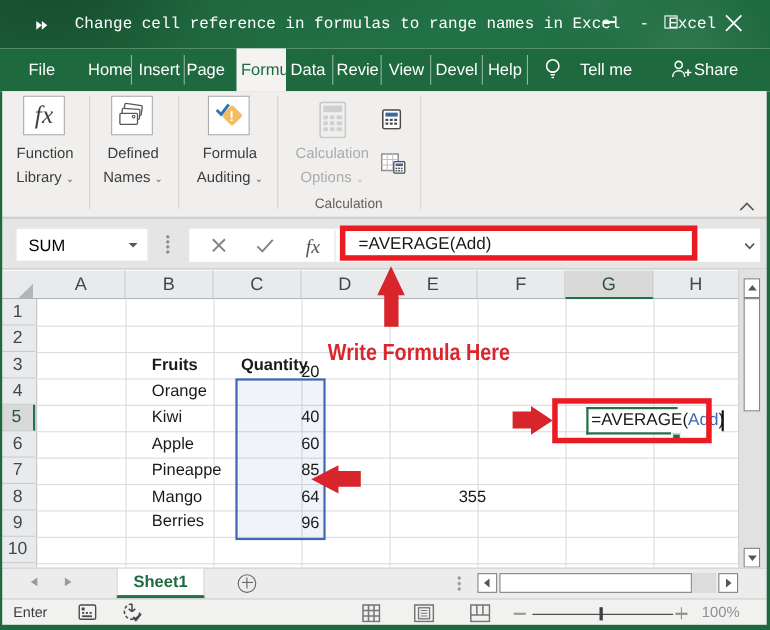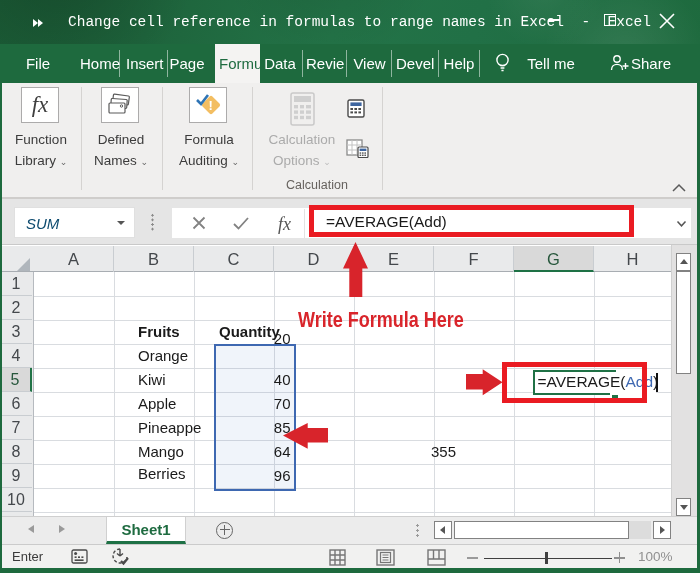--- a/index.html
+++ b/index.html
@@ -178,21 +178,21 @@
     </svg>
     <div class="glab" style="left:286px;top:95px;width:62px;text-align:center;">Calculation</div>
     <div class="rsep" style="left:382px;"></div>
     <svg class="abs" style="left:671px;top:100px;" width="16" height="10" viewBox="0 0 16 10">
         <path d="M2 8 L8 2 L14 8" fill="none" stroke="#5a5a5a" stroke-width="1.5"></path>
       </svg>
   </div>
 
   <div id="fbar" class="abs"></div>
   <div id="namebox" class="abs"></div>
-  <div class="abs" style="left:26px;top:208px;height:31px;line-height:32px;font-size:15px;color:#0c4a6e;font-style:italic;">SUM</div>
+  <div class="abs" style="left:26px;top:208px;height:31px;line-height:32px;font-size:15px;color:#000000;">SUM</div>
   <div class="abs" style="left:117px;top:221px;width:0;height:0;border-left:4px solid transparent;border-right:4px solid transparent;border-top:4.5px solid #555;"></div>
   <div class="abs" style="left:151px;top:213px;width:3px;height:18px;background-image:radial-gradient(circle 1.2px, #8a8a8a 1.2px, transparent 1.3px);background-size:3px 4.6px;"></div>
   <div id="fwhite" class="abs"></div>
   <div class="abs" style="left:304px;top:209px;width:1px;height:29px;background:#e2e2e2;"></div>
   <svg class="abs" style="left:191px;top:215px;" width="16" height="16" viewBox="0 0 16 16">
       <path d="M2.5 2.5 L13.5 13.5 M13.5 2.5 L2.5 13.5" stroke="#828282" stroke-width="1.8"></path>
     </svg>
   <svg class="abs" style="left:232px;top:215px;" width="18" height="16" viewBox="0 0 18 16">
       <path d="M2 9 L6.5 13.5 L16 3" fill="none" stroke="#828282" stroke-width="1.8"></path>
     </svg>
@@ -249,26 +249,26 @@
     <div class="cell" style="left:118px;top:344.4px;">Orange</div>
     <div class="cell" style="left:118px;top:368.4px;">Kiwi</div>
     <div class="cell" style="left:118px;top:392.4px;">Apple</div>
     <div class="cell" style="left:118px;top:416.4px;">Pineappe</div>
     <div class="cell" style="left:118px;top:440.4px;">Mango</div>
     <div class="cell" style="left:118px;top:462px;">Berries</div>
 
     <div class="abs" style="left:194px;top:345px;width:80px;height:143.5px;background:rgba(68,114,196,0.08);"></div>
     <div class="cell num" style="left:194px;top:327px;width:76.5px;">20</div>
     <div class="cell num" style="left:194px;top:368.4px;width:76.5px;">40</div>
-    <div class="cell num" style="left:194px;top:392.4px;width:76.5px;">70</div>
+    <div class="cell num" style="left:194px;top:392.4px;width:76.5px;">60</div>
     <div class="cell num" style="left:194px;top:416.4px;width:76.5px;">85</div>
     <div class="cell num" style="left:194px;top:440.4px;width:76.5px;">64</div>
     <div class="cell num" style="left:194px;top:464.4px;width:76.5px;">96</div>
     <div class="abs" style="left:193.5px;top:344.4px;width:82px;height:147px;border:2.5px solid #3e68b1;box-sizing:border-box;"></div>
-    <div class="cell num" style="left:360px;top:440.4px;width:76px;">355</div>
+    <div class="cell num" style="left:346px;top:440.4px;width:76px;">355</div>
 
     <div class="abs" style="left:515px;top:371.5px;width:121px;height:21px;background:#fff;"></div>
     <div class="cell" style="left:517.5px;top:370px;font-size:15.5px;">=AVERAGE(<span style="color:#3e68b1;">Add</span>)</div>
     <div class="abs" style="left:513px;top:369.5px;width:83px;height:2px;background:#1f7145;"></div>
       <div class="abs" style="left:513px;top:369.5px;width:2px;height:25.7px;background:#1f7145;"></div>
       <div class="abs" style="left:513px;top:393px;width:77px;height:2.2px;background:#1f7145;"></div>
     <div class="abs" style="left:590.5px;top:394px;width:6px;height:6px;background:#1f7145;border:1px solid #fff;box-sizing:content-box;"></div>
       <div class="abs" style="left:636px;top:372.5px;width:1.5px;height:19px;background:#111;"></div>
   </div>
 

